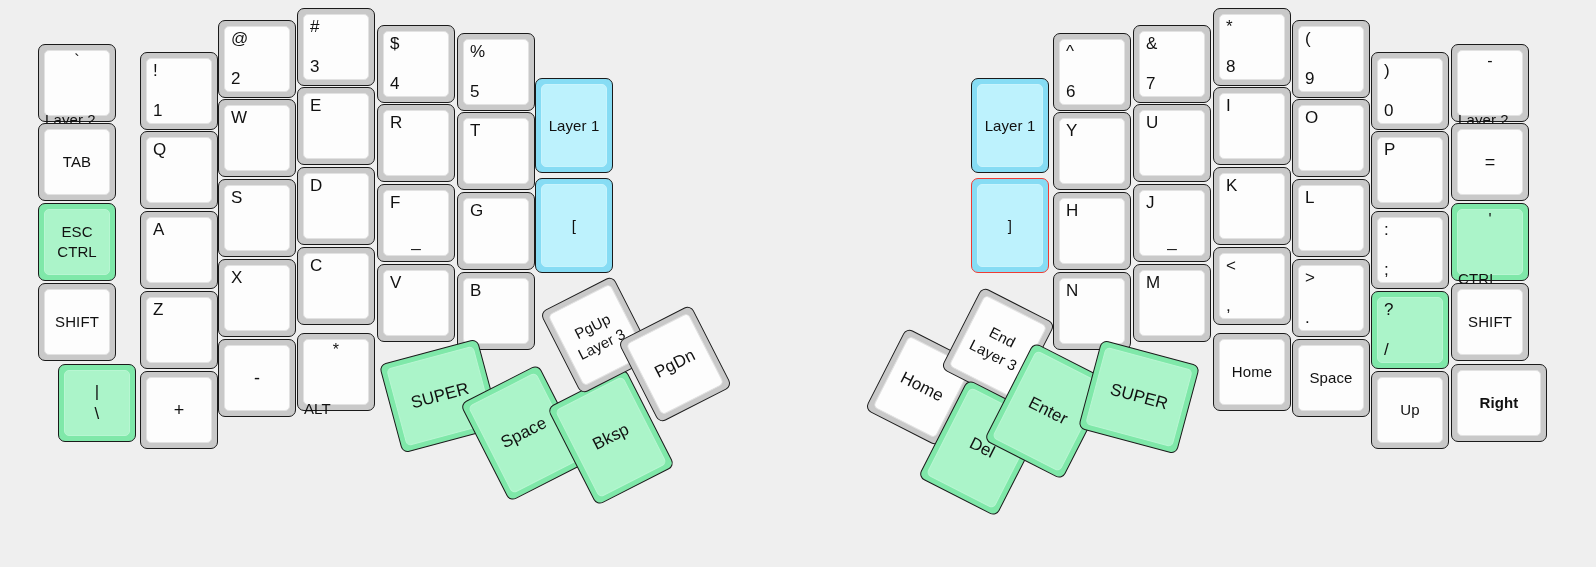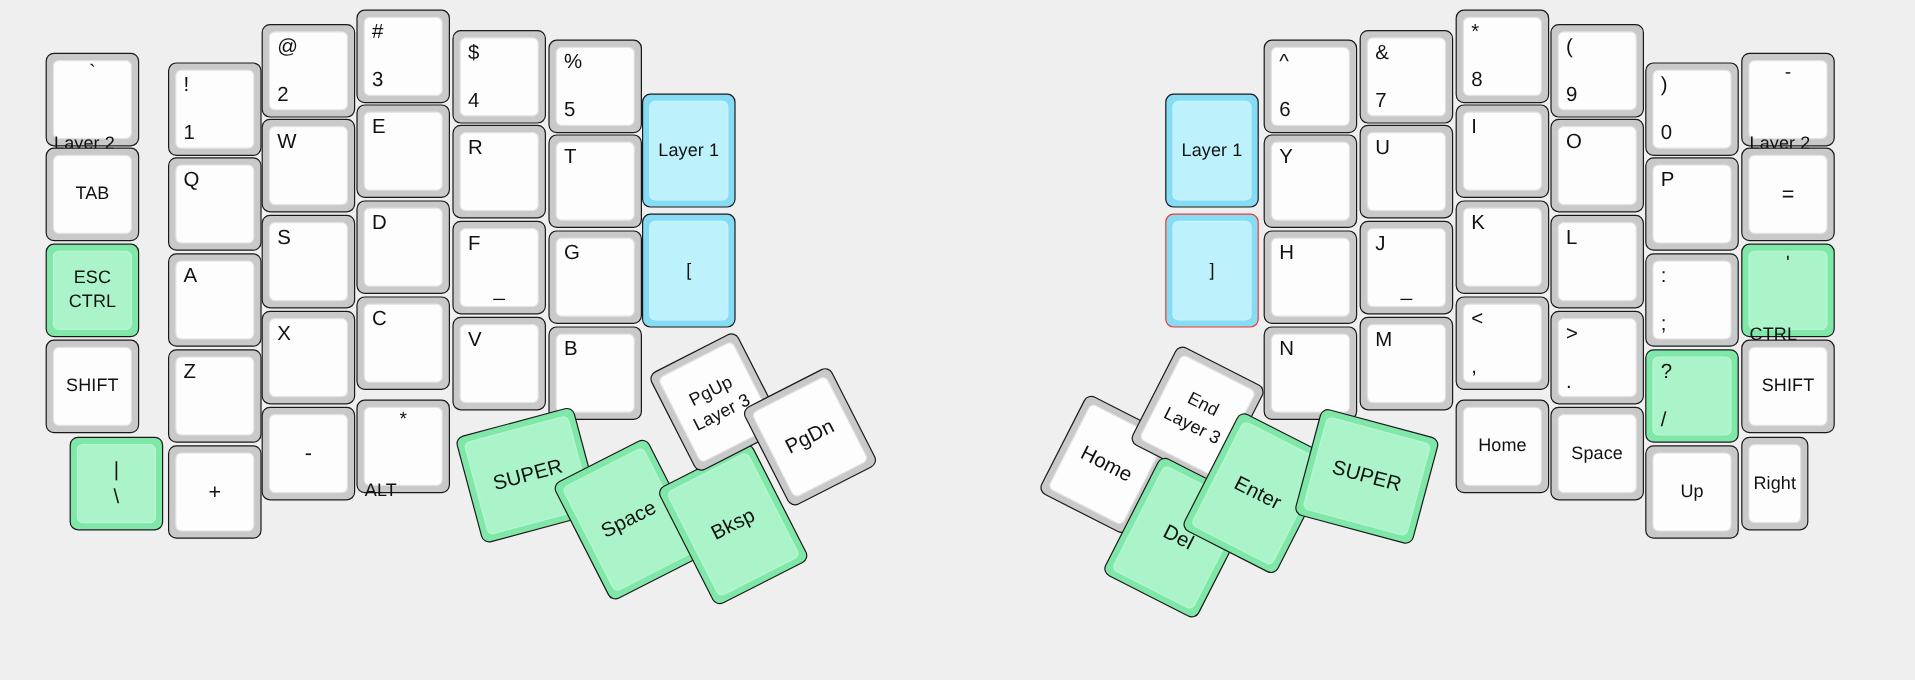--- a/index.html
+++ b/index.html
@@ -447,21 +447,21 @@
       <div class="key" style="left: 1292px; top: 339px; width: 78px; height: 78px;">
         <span class="cap">
           <span class="lg ctr">Space</span>
         </span>
       </div>
       <div class="key" style="left: 1371px; top: 371px; width: 78px; height: 78px;">
         <span class="cap">
           <span class="lg ctr">Up</span>
         </span>
       </div>
-      <div class="key" style="left: 1451px; top: 364px; width: 56px; height: 78px;">
+      <div class="key" style="left: 1451px; top: 364px; width: 96px; height: 78px; font-weight: bold;">
         <span class="cap">
           <span class="lg ctr">Right</span>
         </span>
       </div>
       <div class="key" style="left: 881px; top: 341px; width: 82px; height: 92px; transform: rotate(27deg);">
         <span class="cap">
           <span class="lg thumb">Home</span>
         </span>
       </div>
       <div class="key" style="left: 957px; top: 300px; width: 82px; height: 92px; transform: rotate(27deg);">

